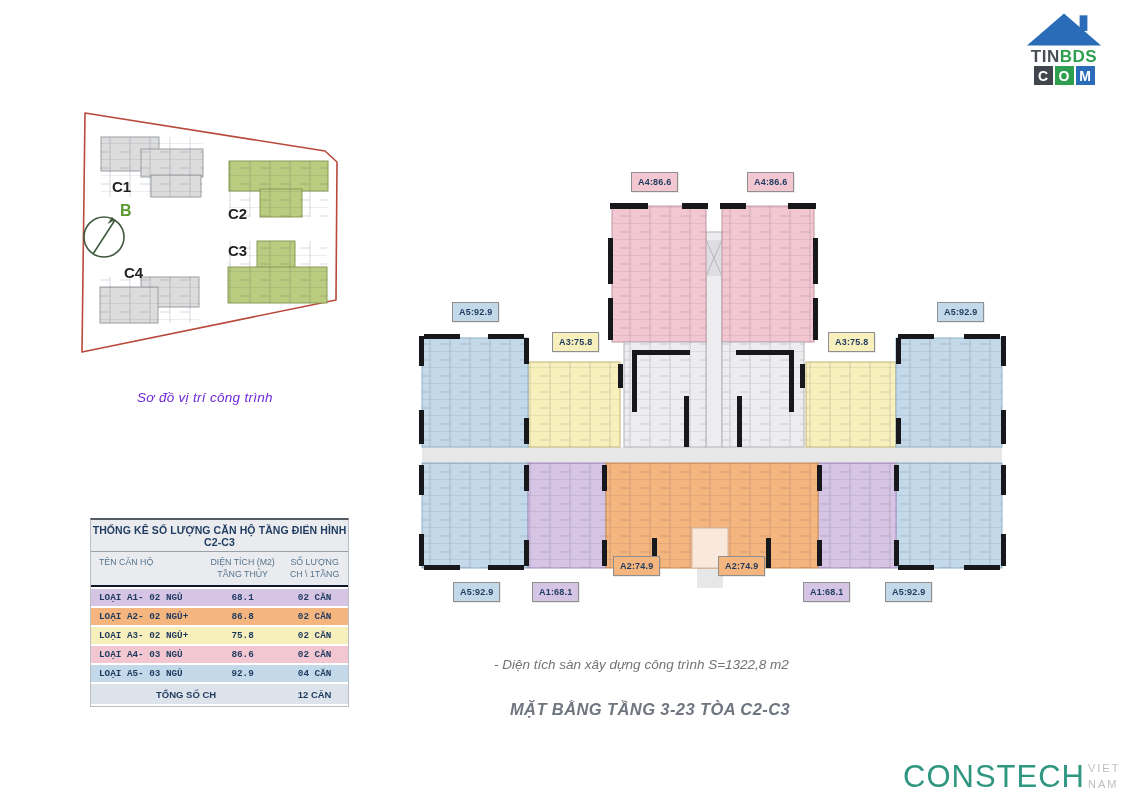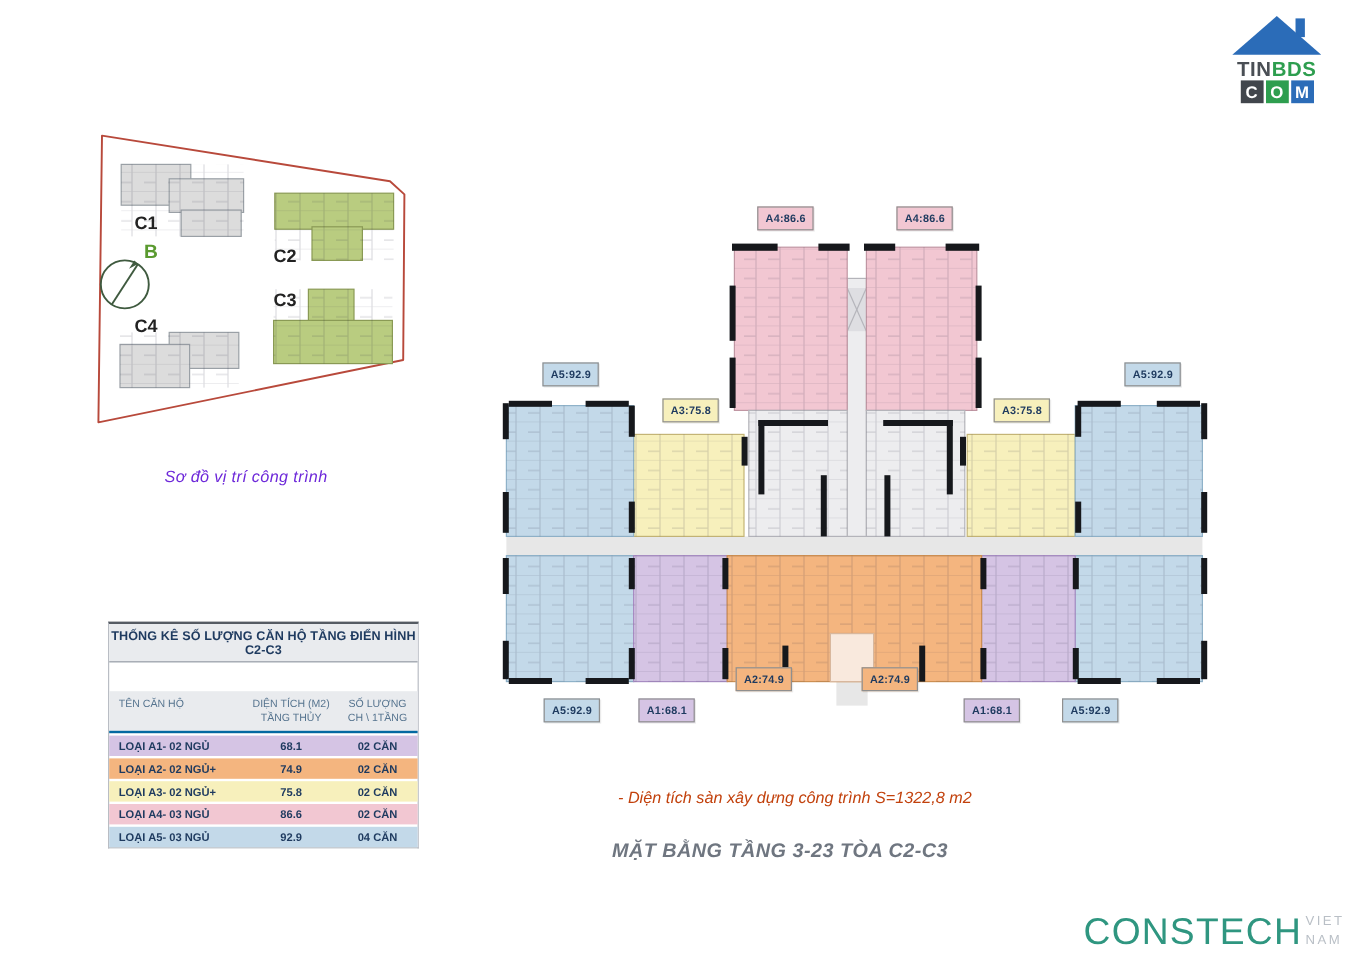--- a/index.html
+++ b/index.html
@@ -26,43 +26,43 @@
   .tbl{
     position:absolute;left:90px;top:518px;width:257px;background:#fff;
     border:1px solid #b9bdc4;border-top:2px solid #555b63;color:var(--navy,#1E3A5F);
   }
   .tbl-title{
     background:#E9EBEE;font-weight:bold;font-size:10.5px;text-align:center;
     padding:4px 1px 3px;border-bottom:1px solid #9aa0a8;letter-spacing:.1px;
   }
   .tbl-head{
     display:flex;background:#E9EBEE;color:#56748F;font-size:8.8px;
-    padding:4px 0 5px;border-bottom:2px solid #0369a1;line-height:12px;margin-top:24px;
+    padding:4px 0 5px;border-bottom:2px solid #0f172a;line-height:12px;
   }
   .c-name{width:44%;padding-left:8px;box-sizing:border-box;text-align:left;}
   .c-area{width:30%;text-align:center;}
   .c-cnt{width:26%;text-align:center;}
   .tbl-row{
     display:flex;align-items:center;height:17px;margin-top:2px;
-    font-size:9.3px;font-weight:bold;
+    font-size:9.3px;font-weight:bold;font-family:Liberation Mono, monospace;
   }
   .tbl-total{
     display:flex;align-items:center;height:20px;margin-top:2px;margin-bottom:2px;
     font-size:9.5px;font-weight:bold;
   }
   .t-span{width:74%;text-align:center;}
 
   
   .site-caption{
     position:absolute;left:95px;top:390px;width:220px;text-align:center;
     font-size:13.5px;font-style:italic;color:#6d28d9;letter-spacing:.3px;
   }
   .notes{
-    position:absolute;left:515px;top:617px;font-style:italic;
-    font-size:13.5px;color:#c2410c;line-height:19px;white-space:pre;
+    position:absolute;left:494px;top:617px;font-style:italic;
+    font-size:13.5px;color:#737373;line-height:19px;white-space:pre;
   }
   .plan-caption{
     position:absolute;left:505px;top:690px;width:290px;text-align:center;
     font-weight:bold;font-style:italic;font-size:16.5px;color:#6F7680;
     letter-spacing:.4px;
     margin-top:10px;
   }
 
   
   .bldg-lbl{position:absolute;font-weight:bold;font-size:15px;color:#222;}
@@ -152,21 +152,21 @@
   </g>
   <g>
     <circle cx="104" cy="237" r="20" fill="none" stroke="#3f5a3f" stroke-width="1.6"></circle>
     <line x1="93" y1="254" x2="115" y2="220" stroke="#3f5a3f" stroke-width="1.6"></line>
     <polygon points="115,220 107.5,224 112,217" fill="#3f5a3f"></polygon>
   </g>
 </svg>
 <div class="bldg-lbl" style="left:112px;top:178px">C1</div>
 <div class="bldg-lbl" style="left:228px;top:205px">C2</div>
 <div class="bldg-lbl" style="left:228px;top:242px">C3</div>
-<div class="bldg-lbl" style="left:112px;top:264px">C4</div>
+<div class="bldg-lbl" style="left:124px;top:264px">C4</div>
 <div class="compass-lbl" style="left:120px;top:202px">B</div>
 <div class="site-caption">Sơ đồ vị trí công trình</div>
 
 <div class="tbl">
   <div class="tbl-title">THỐNG KÊ SỐ LƯỢNG CĂN HỘ TẦNG ĐIỂN HÌNH C2-C3</div>
   <div class="tbl-head">
     <div class="c-name">TÊN CĂN HỘ</div>
     <div class="c-area">
       <div>DIỆN TÍCH (M2)</div>
       <div>TẦNG THỦY</div>
@@ -176,37 +176,41 @@
       <div>CH \ 1TẦNG</div>
     </div>
   </div>
   <div class="tbl-row bg-purple">
     <div class="c-name">LOẠI A1- 02 NGỦ</div>
     <div class="c-area">68.1</div>
     <div class="c-cnt">02 CĂN</div>
   </div>
   <div class="tbl-row bg-orange">
     <div class="c-name">LOẠI A2- 02 NGỦ+</div>
-    <div class="c-area">74.9</div>
+    <div class="c-area">86.8</div>
     <div class="c-cnt">02 CĂN</div>
   </div>
   <div class="tbl-row bg-yellow">
     <div class="c-name">LOẠI A3- 02 NGỦ+</div>
     <div class="c-area">75.8</div>
     <div class="c-cnt">02 CĂN</div>
   </div>
   <div class="tbl-row bg-pink">
     <div class="c-name">LOẠI A4- 03 NGỦ</div>
     <div class="c-area">86.6</div>
     <div class="c-cnt">02 CĂN</div>
   </div>
   <div class="tbl-row bg-blue">
     <div class="c-name">LOẠI A5- 03 NGỦ</div>
     <div class="c-area">92.9</div>
     <div class="c-cnt">04 CĂN</div>
+  </div>
+  <div class="tbl-total bg-total">
+    <div class="t-span">TỔNG SỐ CH</div>
+    <div class="c-cnt">12 CĂN</div>
   </div>
 </div>
 
 <svg class="abs" style="left:415px;top:195px" width="600" height="405" viewBox="415 195 600 405">
 
   <rect class="f-corr" x="422" y="447" width="580" height="16"></rect>
   <rect class="f-core" x="706" y="232" width="16" height="215"></rect>
   <g>
     <rect x="706" y="240" width="16" height="36" fill="#dedee2"></rect>
     <line x1="706" y1="240" x2="722" y2="276" stroke="#b5b5bb" stroke-width="1"></line>

